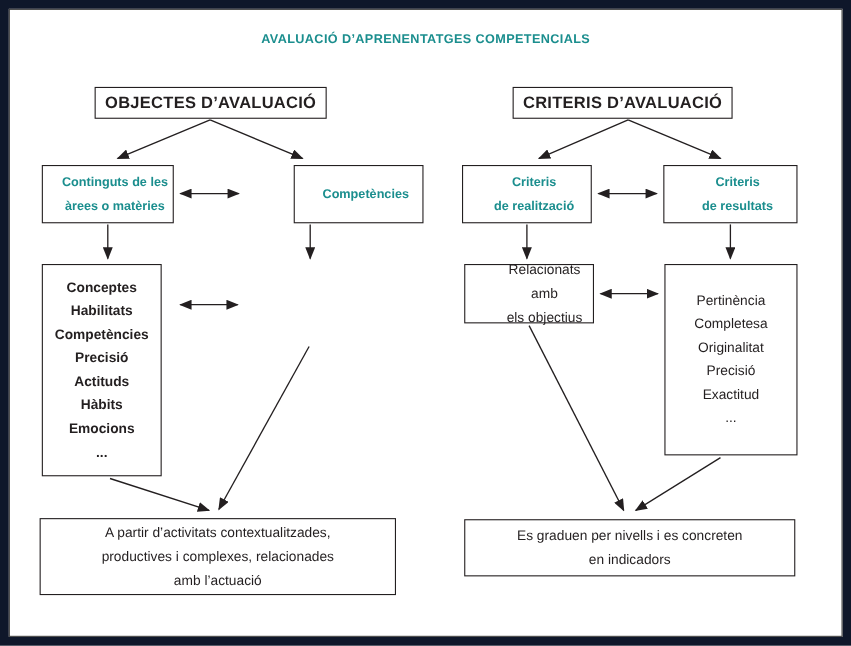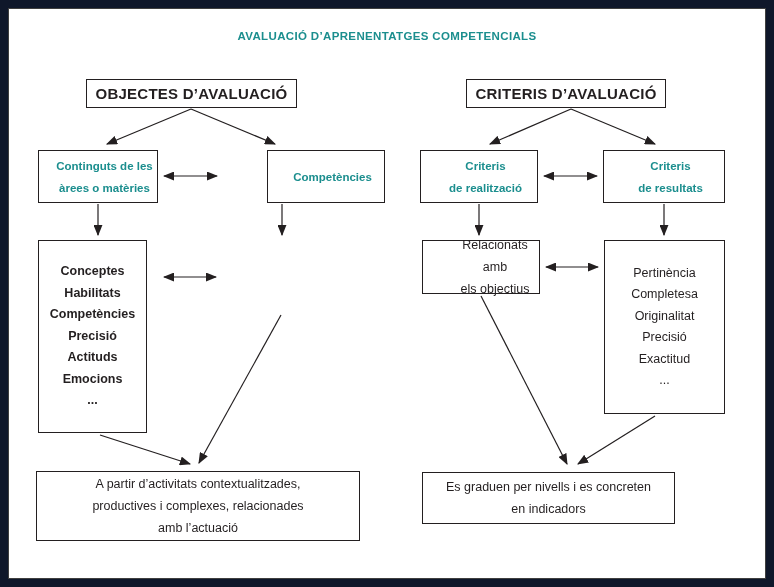--- a/index.html
+++ b/index.html
@@ -43,21 +43,21 @@
   .b-crit-hdr{left:466px;top:79px;width:200px;height:29px;}
   .b-continguts{left:38px;top:150px;width:120px;height:53px;}
   .b-competencies{left:223px;top:150px;width:118px;height:53px;margin-left:44px;}
   .b-realitzacio{left:420px;top:150px;width:118px;height:53px;}
   .b-resultats{left:603px;top:150px;width:122px;height:53px;}
   .b-list-left{left:38px;top:240px;width:109px;height:193px;font-weight:bold;}
   .b-enfuncio{left:222px;top:240px;width:119px;height:73px;}
   .b-relacionats{left:422px;top:240px;width:118px;height:54px;padding-left:28px;}
   .b-list-right{left:604px;top:240px;width:121px;height:174px;}
   .b-bottom-left{left:36px;top:471px;width:324px;height:70px;}
-  .b-bottom-right{left:422px;top:472px;width:253px;height:52px;}
+  .b-bottom-right{left:422px;top:472px;width:301px;height:52px;}
   
   svg.arrows{position:absolute;left:0;top:0;width:774px;height:587px;pointer-events:none;}
   svg.arrows line{stroke:var(--line);stroke-width:1.2;}
   svg.arrows marker path{fill:var(--line);}
 </style>
 </head>
 <body>
 
 <div class="stage">
   <div class="frame"></div>
@@ -93,20 +93,21 @@
   <div class="box hdr b-obj-hdr">OBJECTES D’AVALUACIÓ</div>
   <div class="box teal b-continguts">Continguts de les
 àrees o matèries</div>
   <div class="box teal b-competencies">Competències</div>
   <div class="box listbox b-list-left">
       <div class="list-line">Conceptes</div>
       <div class="list-line">Habilitats</div>
       <div class="list-line">Competències</div>
       <div class="list-line">Precisió</div>
       <div class="list-line">Actituds</div>
+      <div class="list-line">Hàbits</div>
       <div class="list-line">Emocions</div>
       <div class="list-line">...</div>
     </div>
   <div class="box plain b-bottom-left">A partir d’activitats contextualitzades,
 productives i complexes, relacionades
 amb l’actuació</div>
 
   <div class="box hdr b-crit-hdr">CRITERIS D’AVALUACIÓ</div>
   <div class="box teal b-realitzacio">Criteris
 de realització</div>

